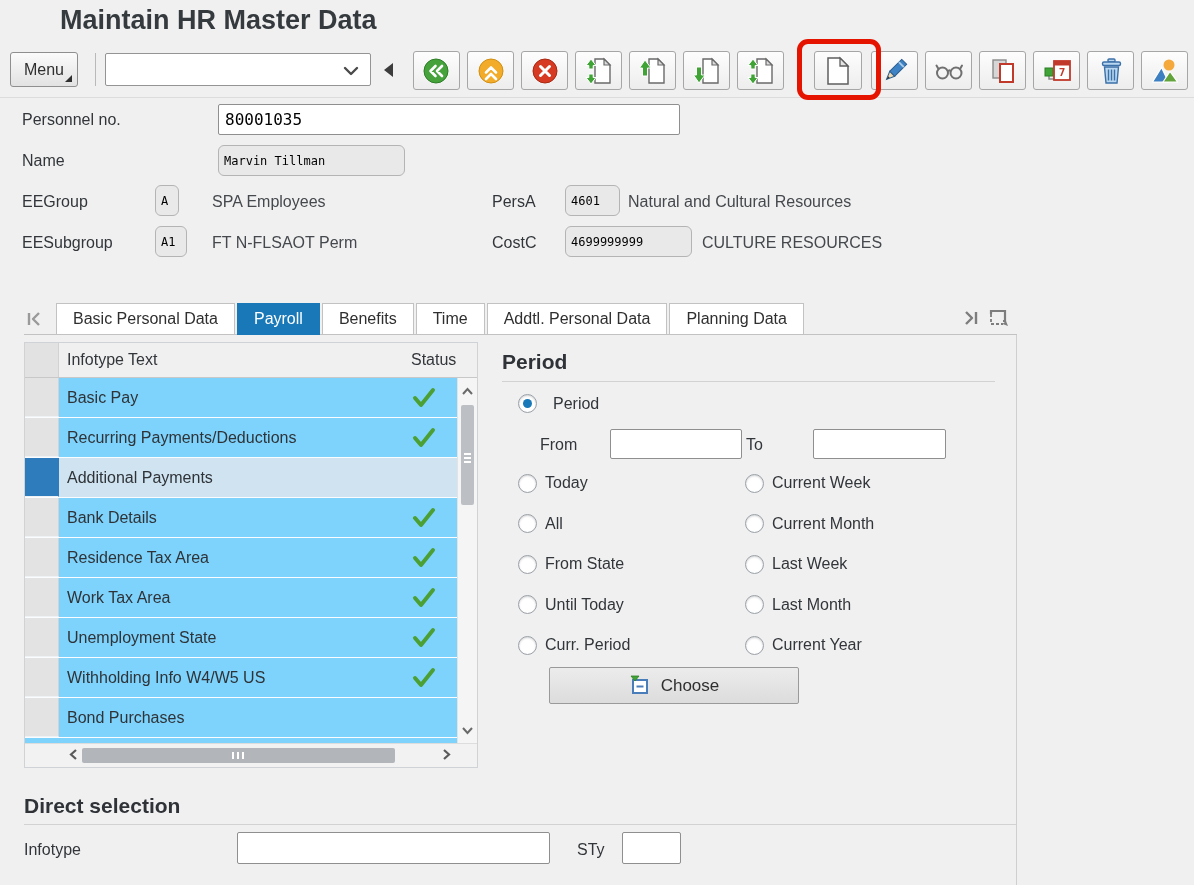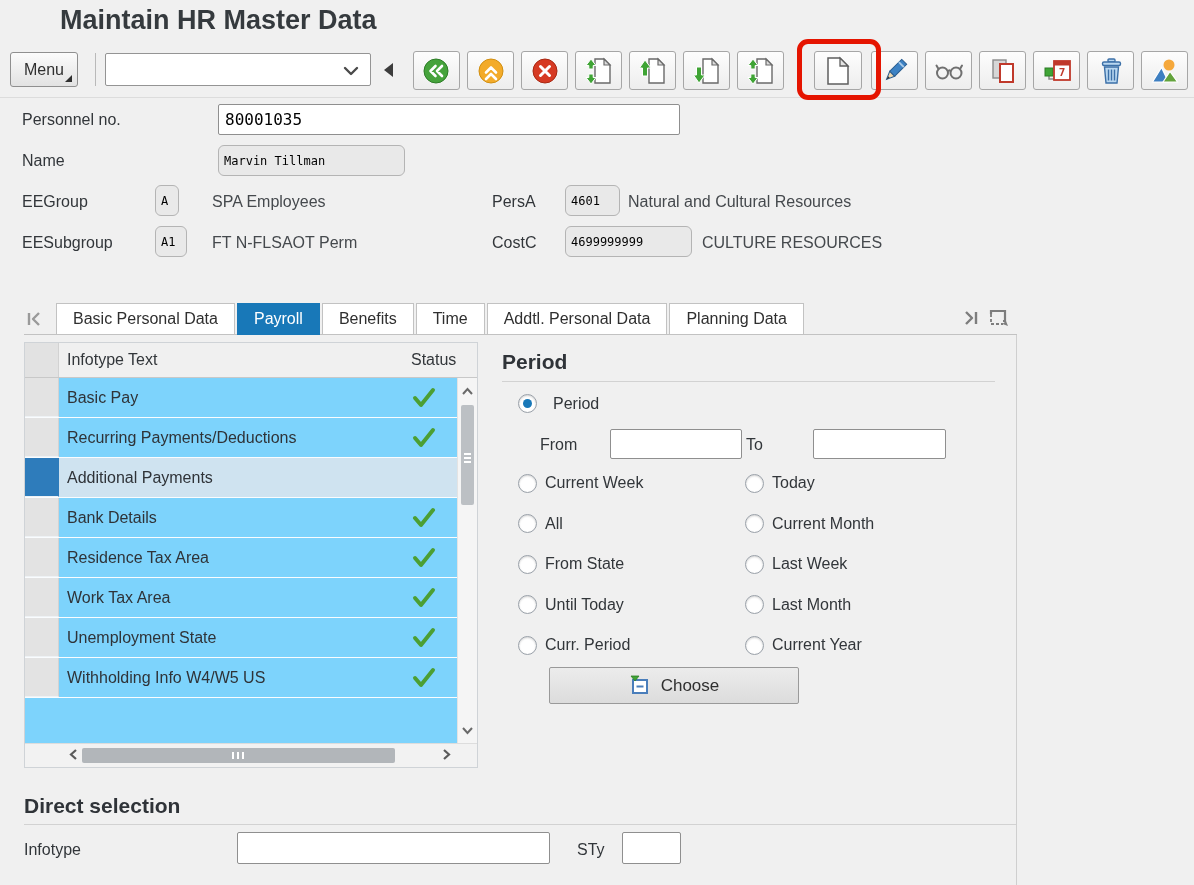--- a/index.html
+++ b/index.html
@@ -409,20 +409,25 @@
     </div>
     <div class="t-row">
       <div class="sel"></div>
       <div class="lab">Withholding Info W4/W5 US</div>
       <div class="st">
           <svg width="26" height="22" viewBox="0 0 26 22">
             <path d="M4 11 L10 18 L22 3" fill="none" stroke="#4c9f33" stroke-width="4" stroke-linecap="round" stroke-linejoin="round"></path>
           </svg>
         </div>
     </div>
+    <div class="t-row">
+      <div class="sel"></div>
+      <div class="lab">Bond Purchases</div>
+      <div class="st"></div>
+    </div>
 
     <div class="vscroll">
       <span class="up">
         <svg width="13" height="9" viewBox="0 0 13 9">
             <path d="M2 7 L6.5 2 L11 7" fill="none" stroke="#6a6a6a" stroke-width="2"></path>
           </svg>
       </span>
       <div class="vthumb">
           <div class="vgrip"></div>
         </div>
@@ -461,25 +466,25 @@
 <span class="abs opt-label" style="left:545px;top:395px">Period</span>
 
 <div class="flabel" style="left:540px;top:436px">From</div>
 <input class="inp" style="left: 610px; top: 429px; width: 132px; height: 30px;" value="">
 <div class="flabel" style="left:746px;top:436px">To</div>
 <input class="inp" style="left: 813px; top: 429px; width: 133px; height: 30px;" value="">
 
 <div class="abs radio-grid">
   <div class="opt">
       <span class="radio"></span>
+      <span class="opt-label">Today</span>
+    </div>
+  <div class="opt">
+      <span class="radio"></span>
       <span class="opt-label">Current Week</span>
-    </div>
-  <div class="opt">
-      <span class="radio"></span>
-      <span class="opt-label">Today</span>
     </div>
   <div class="opt">
       <span class="radio"></span>
       <span class="opt-label">All</span>
     </div>
   <div class="opt">
       <span class="radio"></span>
       <span class="opt-label">Current Month</span>
     </div>
   <div class="opt">

